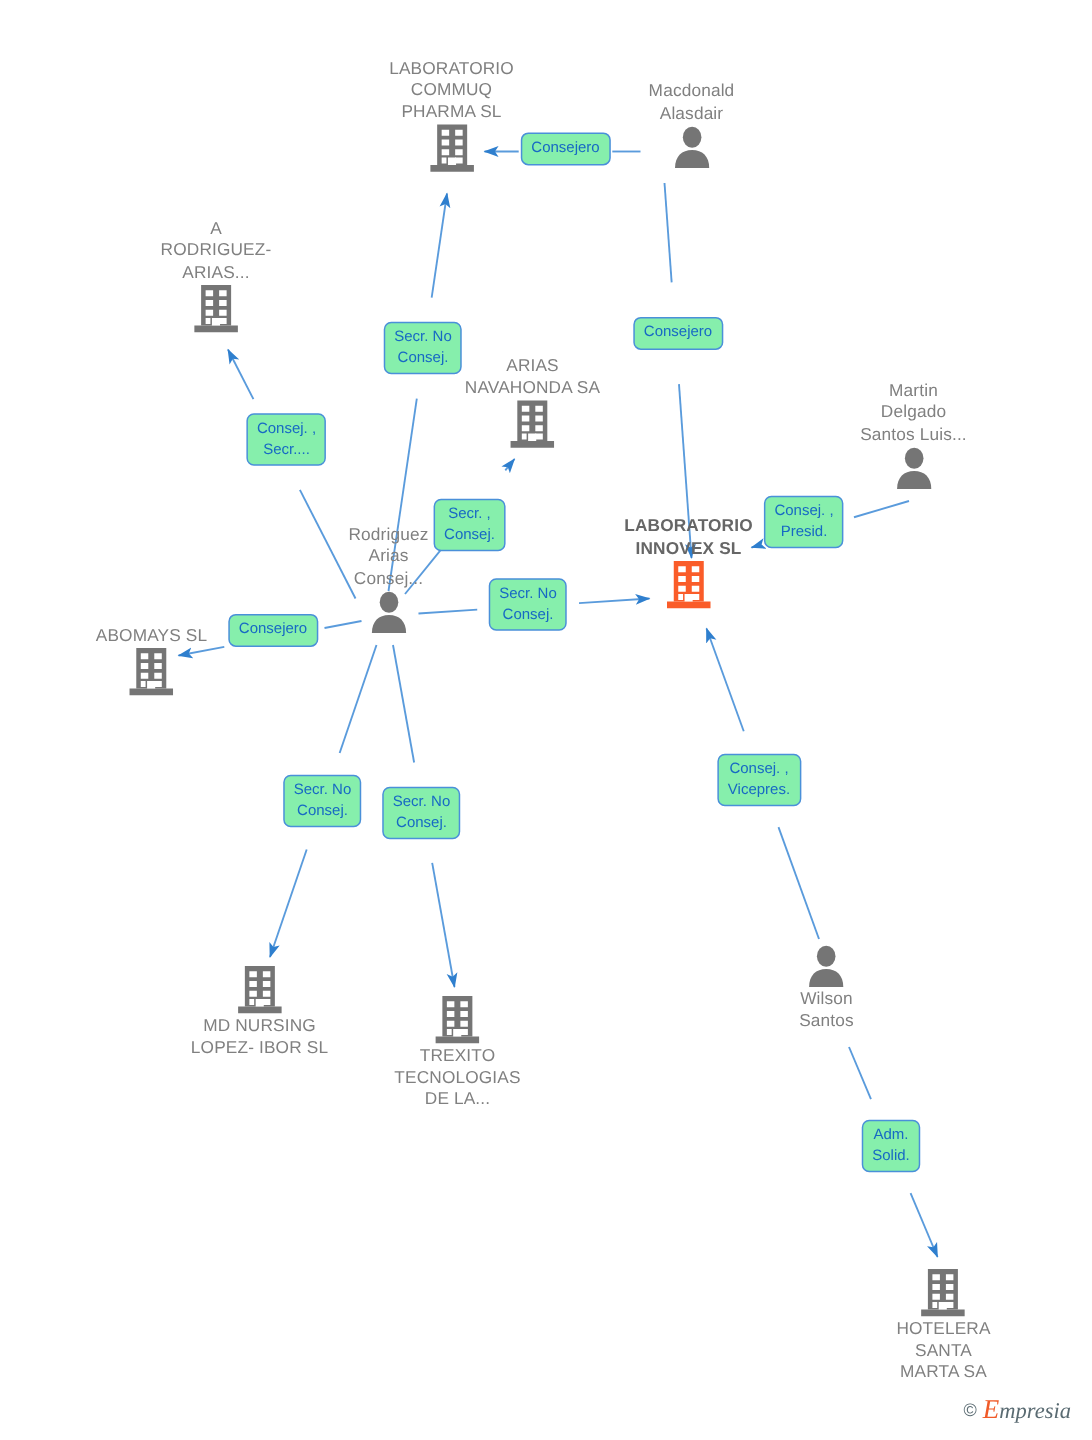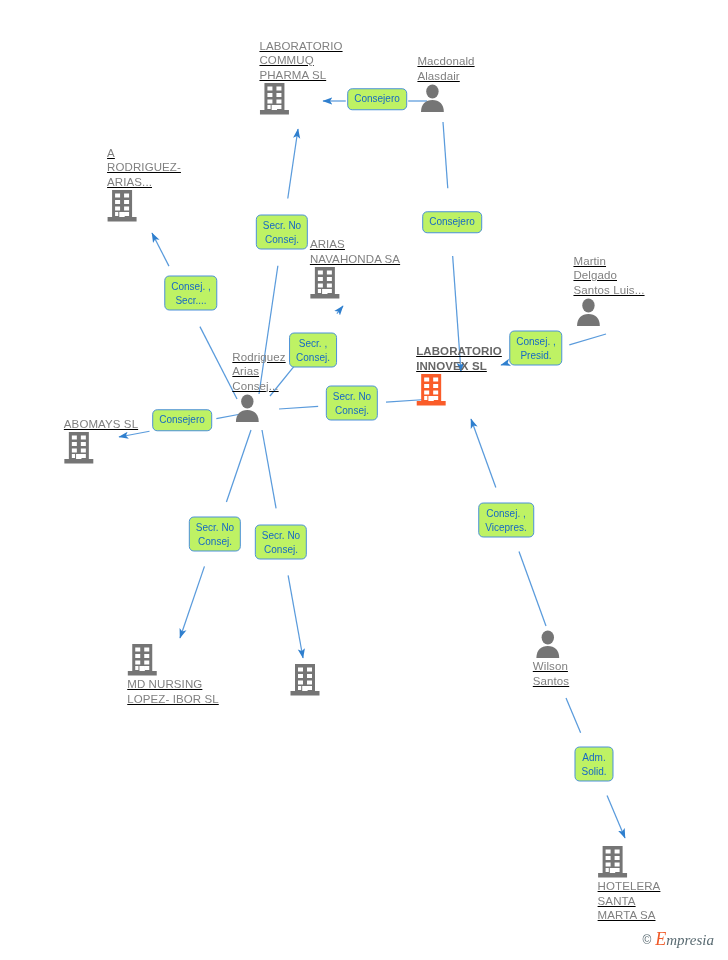--- a/index.html
+++ b/index.html
@@ -29,43 +29,43 @@
   }
   .node {
     position: absolute;
     width: 0;
     height: 0;
   }
   .node-inner {
     position: absolute;
     transform: translateX(-50%);
     left: 0;
+    text-align: center;
     white-space: nowrap;
-    text-decoration: underline;
   }
   .node-label {
     font-size: 11.5px;
     line-height: 14.5px;
     color: #808080;
     letter-spacing: 0.1px;
   }
   .node-label.focus {
     color: #666666;
     font-weight: bold;
     font-size: 11.5px;
   }
   .icon-wrap {
     display: block;
     margin: 0 auto;
     line-height: 0;
   }
   .label-box {
     position: absolute;
     transform: translate(-50%, -50%);
-    background: #bef264;
+    background: #86efac;
     border: 1.3px solid #4a90d9;
     border-radius: 5px;
     color: #1769c4;
     font-size: 10px;
     line-height: 13.5px;
     text-align: center;
     padding: 3px 6px;
     white-space: nowrap;
     font-family: "Liberation Sans", sans-serif;
   }
@@ -152,21 +152,21 @@
               <rect x="17" y="11" width="5" height="4" fill="#ffffff"></rect>
               <rect x="8" y="17.5" width="5" height="4" fill="#ffffff"></rect>
               <rect x="17" y="17.5" width="5" height="4" fill="#ffffff"></rect>
               <rect x="12.2" y="23" width="5.4" height="5" fill="#ffffff"></rect>
               <rect x="17" y="23" width="5" height="4" fill="#ffffff"></rect>
               <rect x="8" y="23" width="3.2" height="4" fill="#ffffff"></rect>
             </svg></span>
         </div>
       </div>
       <div class="node" style="left: 446px; top: 102px;">
-        <div class="node-inner" style="top: -48px;">
+        <div class="node-inner" style="top: -48px; margin-left: 15px;">
           <div class="node-label">
             <div>Macdonald</div>
             <div>Alasdair</div>
           </div>
           <span class="icon-wrap"><svg width="30" height="30" viewBox="0 0 30 30">
               <ellipse cx="15" cy="8.5" rx="6.2" ry="7" fill="#757575"></ellipse>
               <path d="M3.6,29 C3.6,21.2 8.2,17 15,17 C21.8,17 26.4,21.2 26.4,29 Z" fill="#757575"></path>
             </svg></span>
         </div>
       </div>
@@ -321,20 +321,25 @@
               <rect x="8" y="4.5" width="5" height="4" fill="#ffffff"></rect>
               <rect x="17" y="4.5" width="5" height="4" fill="#ffffff"></rect>
               <rect x="8" y="11" width="5" height="4" fill="#ffffff"></rect>
               <rect x="17" y="11" width="5" height="4" fill="#ffffff"></rect>
               <rect x="8" y="17.5" width="5" height="4" fill="#ffffff"></rect>
               <rect x="17" y="17.5" width="5" height="4" fill="#ffffff"></rect>
               <rect x="12.2" y="23" width="5.4" height="5" fill="#ffffff"></rect>
               <rect x="17" y="23" width="5" height="4" fill="#ffffff"></rect>
               <rect x="8" y="23" width="3.2" height="4" fill="#ffffff"></rect>
             </svg></span>
+          <div class="node-label">
+            <div>TREXITO</div>
+            <div>TECNOLOGIAS</div>
+            <div>DE LA...</div>
+          </div>
         </div>
       </div>
       <div class="node" style="left: 629px; top: 862px;">
         <div class="node-inner" style="top: -17px;">
           <span class="icon-wrap"><svg width="30" height="34" viewBox="0 0 30 34">
               <rect x="5" y="1" width="20" height="27" fill="#757575"></rect>
               <rect x="0.5" y="28" width="29" height="4.5" fill="#757575"></rect>
               <rect x="8" y="4.5" width="5" height="4" fill="#ffffff"></rect>
               <rect x="17" y="4.5" width="5" height="4" fill="#ffffff"></rect>
               <rect x="8" y="11" width="5" height="4" fill="#ffffff"></rect>

